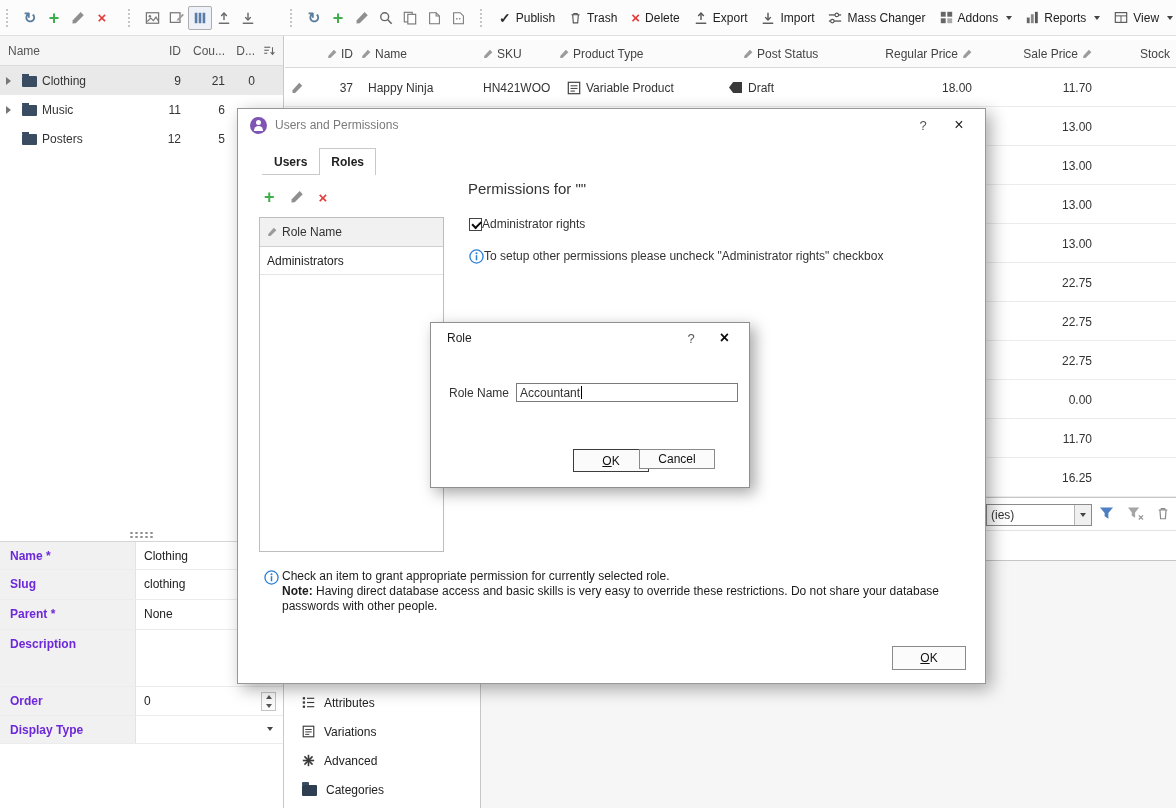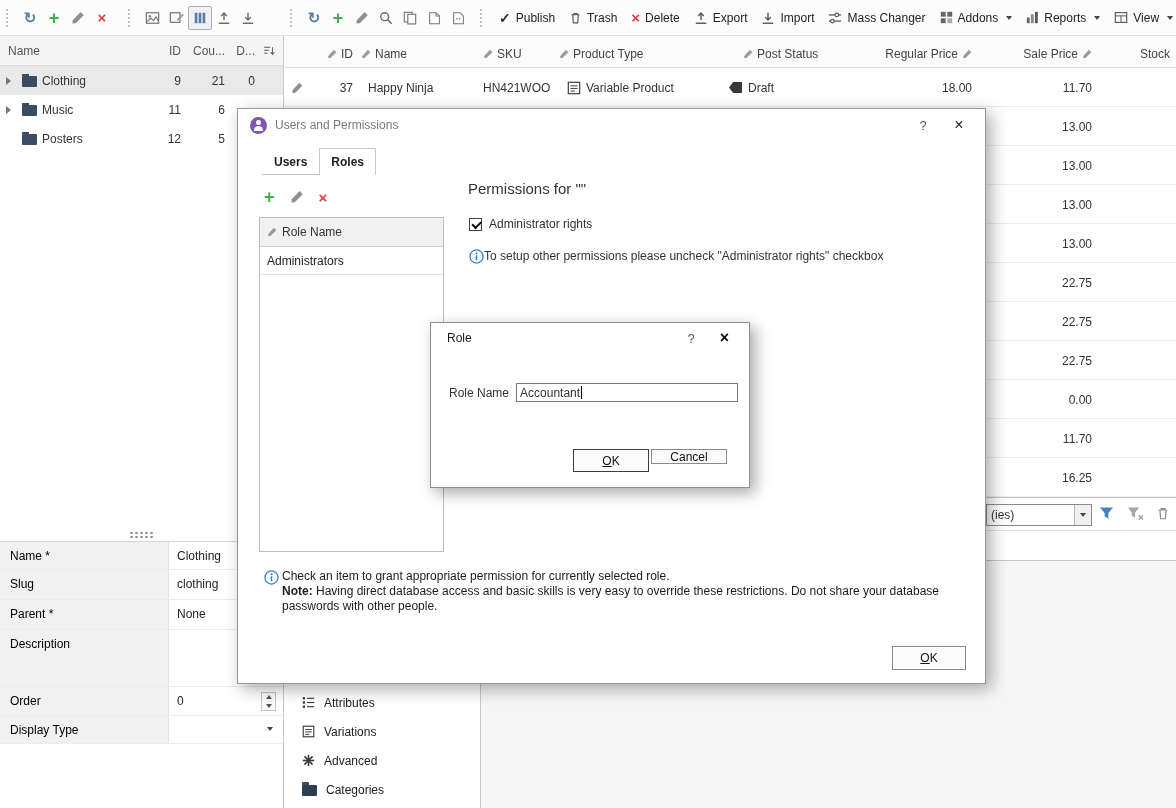--- a/index.html
+++ b/index.html
@@ -32,21 +32,21 @@
 .tree-cell{flex:1;display:flex;align-items:center;gap:5px;padding-left:6px;overflow:hidden}
 .expander{width:11px;display:flex;flex:0 0 auto}
 .exp-tri{width:0;height:0;border-left:5px solid #767676;border-top:4px solid transparent;border-bottom:4px solid transparent}
 .indent{width:11px;flex:0 0 auto}
 .folder{width:15px;height:11px;background:#3a4c61;border-radius:1px;position:relative;flex:0 0 auto;margin-top:2px}
 .folder::before{content:"";position:absolute;top:-3px;left:0;width:7px;height:3px;background:#3a4c61;border-radius:1px 1px 0 0}
 #splitter{position:absolute;left:0;top:527px;width:283px;height:14px;display:flex;align-items:center;justify-content:center;background:#fff}
 .grip-dots{width:26px;height:7px;background-image:radial-gradient(circle,#8f8f8f 1px,transparent 1.4px);background-size:5px 4px}
 #cat-form{position:absolute;left:0;top:541px;width:283px;border-top:1px solid #d5d5d5}
 .form-row{display:flex;border-bottom:1px solid #ececec;position:relative}
-.form-label{width:169px;background:#f1f1f1;border-right:1px solid #e3e3e3;font-weight:normal;color:#000000;padding:7px 0 0 10px}
+.form-label{width:136px;background:#f1f1f1;border-right:1px solid #e3e3e3;font-weight:bold;color:#6d28d9;padding:7px 0 0 10px}
 .form-value{flex:1;padding:7px 8px 0;color:#222}
 .h28{height:28px}.h30{height:30px}.h57{height:57px}.h29{height:29px}
 .spinner{position:absolute;right:7px;top:5px;width:15px;height:19px;border:1px solid #c4c4c4;display:flex;flex-direction:column;background:#fbfbfb}
 .spin-btn{flex:1;display:flex;align-items:center;justify-content:center}
 .tri-up{width:0;height:0;border-left:3px solid transparent;border-right:3px solid transparent;border-bottom:4px solid #555}
 .tri-dn{width:0;height:0;border-left:3px solid transparent;border-right:3px solid transparent;border-top:4px solid #555}
 .dd-arrow{position:absolute;right:10px;top:11px}
 
 
 #main{position:absolute;left:285px;top:36px;width:891px;height:772px;background:#fff}
@@ -78,39 +78,39 @@
 .dlg-help{margin-left:auto;color:#555;font-size:13px;width:28px;text-align:center}
 .dlg-close{width:28px;text-align:center;color:#1c1c1c;font-size:16px;line-height:1}
 .ud-tabs{position:absolute;left:24px;top:39px;display:flex;border-bottom:1px solid #c9c9c9}
 .ud-tab{padding:6px 11px 5px;font-weight:bold;color:#222;border:1px solid transparent;border-bottom:none;background:transparent}
 .ud-tab.active{border-color:#c9c9c9;background:#fff;margin-bottom:-1px;padding-bottom:6px}
 .ud-toolbar{position:absolute;left:26px;top:76px;display:flex;gap:15px;align-items:center;height:24px}
 .roles-grid{position:absolute;left:21px;top:108px;width:185px;height:335px;border:1px solid #bdbdbd;background:#fff}
 .rg-header{height:29px;background:#f1f1f1;border-bottom:1px solid #cfcfcf;display:flex;align-items:center;gap:5px;padding-left:7px;color:#333}
 .rg-row{height:28px;display:flex;align-items:center;padding-left:7px;border-bottom:1px solid #e4e4e4;color:#222}
 .perm-title{position:absolute;left:230px;top:71px;font-size:15px;color:#333}
-.perm-check{position:absolute;left:231px;top:108px;display:flex;align-items:center;gap:7px}
+.perm-check{position:absolute;left:231px;top:108px;display:flex;align-items:center;}
 .checkbox{width:13px;height:13px;border:1px solid #444;background:#fff;position:relative;flex:0 0 auto}
 .checkbox::after{content:"";position:absolute;left:2px;top:2.5px;width:7px;height:3.5px;border-left:2px solid #0b0b0b;border-bottom:2px solid #0b0b0b;transform:rotate(-45deg)}
 .perm-info{position:absolute;left:231px;top:140px;display:flex;align-items:flex-start;}
 .ud-footer{position:absolute;left:26px;top:460px;display:flex;gap:3px}
 .ud-footer-text{line-height:15px;width:692px;color:#1c1c1c}
 .btn{border:1px solid #8a8a8a;background:#fbfbfb;display:flex;align-items:center;justify-content:center;color:#111}
 .ud-ok{position:absolute;left:654px;top:537px;width:74px;height:24px}
 .ul{text-decoration:underline}
 
 
 #role-dialog{position:absolute;left:430px;top:322px;width:320px;height:166px;background:#fff;border:1px solid #8f8f8f;box-shadow:5px 5px 14px rgba(0,0,0,.35);z-index:20}
 .rd-titlebar{height:30px;display:flex;align-items:center;padding:0 20px 0 16px;color:#1c1c1c}
 .rd-close{width:24px;text-align:right;color:#0c0c0c;font-weight:bold;font-size:16px;line-height:1}
 .rd-field{position:absolute;left:18px;top:60px;display:flex;align-items:center;gap:7px}
 .text-input{width:222px;height:19px;border:1px solid #7a7a7a;background:#fff;display:flex;align-items:center;padding-left:3px;overflow:hidden}
 .caret-line{width:1px;height:13px;background:#000;margin-left:1px}
 .rd-ok{position:absolute;left:142px;top:126px;width:76px;height:23px;border-color:#3c3c3c}
-.rd-cancel{position:absolute;left:220px;top:126px;width:76px;height:15px}
+.rd-cancel{position:absolute;left:208px;top:126px;width:76px;height:20px}
 </style>
 </head>
 <body>
 
 <div id="toolbar">
   <span class="grip"></span>
   <span class="tbi">
       <span class="glyph-refresh">↻</span>
     </span>
   <span class="tbi">

